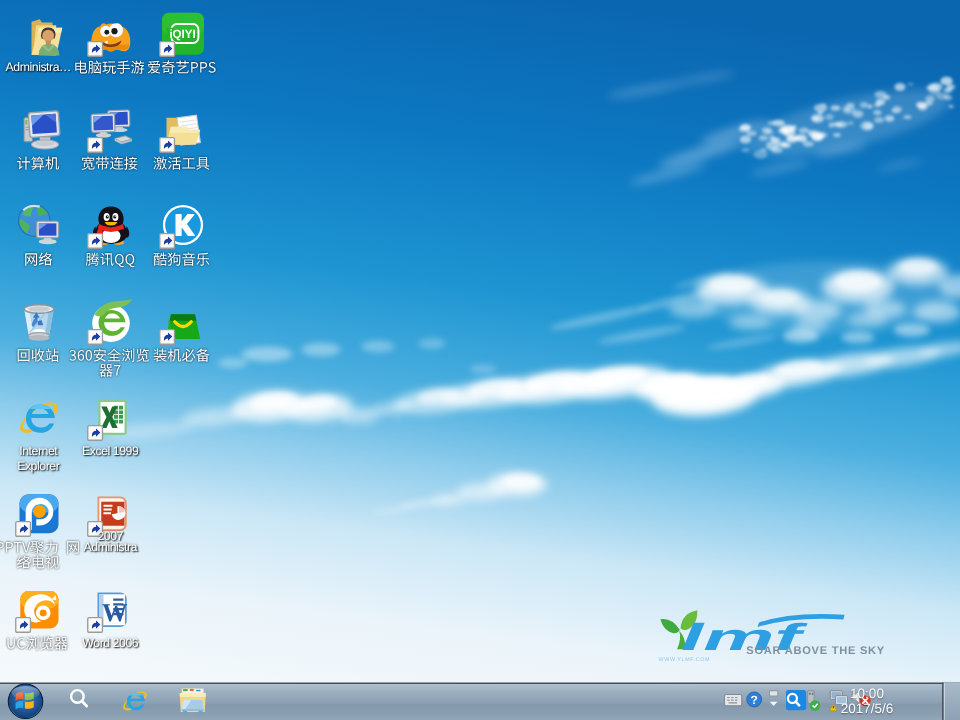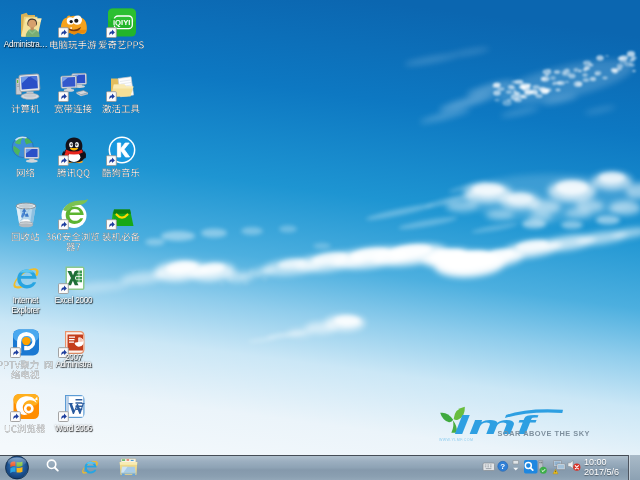--- a/index.html
+++ b/index.html
@@ -7,21 +7,21 @@
 .bg{position:absolute;left:0;top:0}
 .dic{position:absolute}
 .lbw{position:absolute;filter:drop-shadow(0.7px 0.9px 0.6px rgba(0,0,0,0.9))}
 .lbw svg{display:block}
 .lbt{position:absolute;font-size:8.2px;line-height:9.8px;color:#fff;text-align:center;
  text-shadow:0.7px 0.9px 1px rgba(0,0,0,0.95),0 0 2px rgba(0,0,0,0.5);letter-spacing:-0.3px}
 .logo{position:absolute}
 .taskbar{position:absolute;left:0;top:455px;width:640px;height:25px;
  background:linear-gradient(to bottom,#454d56 0,#454d56 4%,#aebfcc 5%,#9cafc0 25%,#8ea3b5 50%,#8599ac 60%,#8a9fb1 85%,#93a7b8 100%)}
 .tb-el{position:absolute}
-.clock{position:absolute;left:584px;top:456.5px;width:44px;color:#fff;font-size:9px;line-height:10px;text-shadow:0 1px 1px rgba(0,0,0,0.45)}
+.clock{position:absolute;left:556px;top:456.5px;width:44px;text-align:center;color:#fff;font-size:9px;line-height:10px;text-shadow:0 1px 1px rgba(0,0,0,0.45)}
 .showdesk{position:absolute;left:628px;top:455px;width:12px;height:25px;background:linear-gradient(to bottom,#a9bac8,#8ca1b3);border-left:1px solid #4e5560;box-shadow:inset 1px 0 0 rgba(255,255,255,0.45)}
 </style></head>
 <body>
 <div id="scr">
 <svg class="bg" width="640" height="480" viewBox="0 0 640 480">
 <defs>
 <linearGradient id="sky" x1="0.58" y1="0" x2="0.40" y2="1">
 <stop offset="0" stop-color="#0b66b0"></stop>
 <stop offset="0.2" stop-color="#0d78c2"></stop>
 <stop offset="0.4" stop-color="#1e95d2"></stop>
@@ -435,21 +435,21 @@
 <div class="lbt" style="left:-4.5px;top:305.8px;width:60px">Explorer</div>
 <svg class="dic" style="left:57.5px;top:262px" width="32" height="32" viewBox="0 0 32 32">
         <path d="M7.5 4.5 L24.5 4.5 Q26.5 4.5 26.5 6.5 L26.5 26 Q26.5 28 24.5 28 L7.5 28 Z" fill="#8cc98c"></path>
         <path d="M9 6 L25 6 L25 26.5 L9 26.5Z" fill="#fff"></path>
         <path d="M17.5 7.5 L24.5 7.5 L24.5 25 L17.5 25Z" fill="#fff"></path>
         <path d="M18 8.5 L20.7 8.5 L20.7 11 L18 11Z M21.3 8.5 L24 8.5 L24 11 L21.3 11Z M18 11.6 L20.7 11.6 L20.7 14.1 L18 14.1Z M21.3 11.6 L24 11.6 L24 14.1 L21.3 14.1Z M18 14.7 L20.7 14.7 L20.7 17.2 L18 17.2Z M21.3 14.7 L24 14.7 L24 17.2 L21.3 17.2Z M18 17.8 L20.7 17.8 L20.7 20.3 L18 20.3Z M21.3 17.8 L24 17.8 L24 20.3 L21.3 20.3Z" fill="#3f9b52"></path>
         <path d="M9.5 9 L13.2 9 L15 13.2 L16.8 9 L20.3 9 L16.9 16 L20.5 23.3 L16.8 23.3 L14.9 18.8 L13 23.3 L9.4 23.3 L13 16Z" fill="#1f6e38"></path>
         <rect x="0.5" y="21.7" width="9.8" height="9.8" rx="0.8" fill="#fbfbfb" stroke="#9a9a9a" stroke-width="0.9"></rect>
         <path d="M3.3 29.4 L3.3 28.0 C3.3 26.3 4.4 25.3 6.0 25.2 L6.0 23.6 L8.9 26.4 L6.0 29.1 L6.0 27.6 C4.7 27.6 4.0 28.2 3.3 29.4 Z" fill="#1f3f9f"></path>
       </svg>
-<div class="lbt" style="left:43.5px;top:296.0px;width:60px">Excel 2000</div>
+<div class="lbt" style="left:43.5px;top:296.0px;width:60px">Excel 1999</div>
 <svg class="dic" style="left:9.5px;top:326px" width="32" height="32" viewBox="0 0 32 32">
         <rect x="3" y="3.5" width="26" height="26" rx="6" fill="#1a78d2"></rect>
         <rect x="3" y="3.5" width="26" height="12" rx="6" fill="#49a8ef"></rect>
         <path d="M16.3 5.9 A9.2 9.2 0 1 1 16.3 24.3 L14.2 24.3 L14.2 20.1 L16.3 20.1 A5.1 5.1 0 1 0 16.3 10.1 A5.1 5.1 0 0 0 11.2 15.2 L11.2 27.2 L7.1 27.2 L7.1 15.1 A9.2 9.2 0 0 1 16.3 5.9 Z" fill="#fff"></path>
         <circle cx="16.3" cy="15.1" r="4.2" fill="#ffa200"></circle>
         <rect x="0.5" y="21.7" width="9.8" height="9.8" rx="0.8" fill="#fbfbfb" stroke="#9a9a9a" stroke-width="0.9"></rect>
         <path d="M3.3 29.4 L3.3 28.0 C3.3 26.3 4.4 25.3 6.0 25.2 L6.0 23.6 L8.9 26.4 L6.0 29.1 L6.0 27.6 C4.7 27.6 4.0 28.2 3.3 29.4 Z" fill="#1f3f9f"></path>
       </svg>
 <div class="lbw" style="left:-3.2px;top:360.0px">
         <svg class="cl" width="57.4" height="12.5" viewBox="0 0 57.4 12.5">

